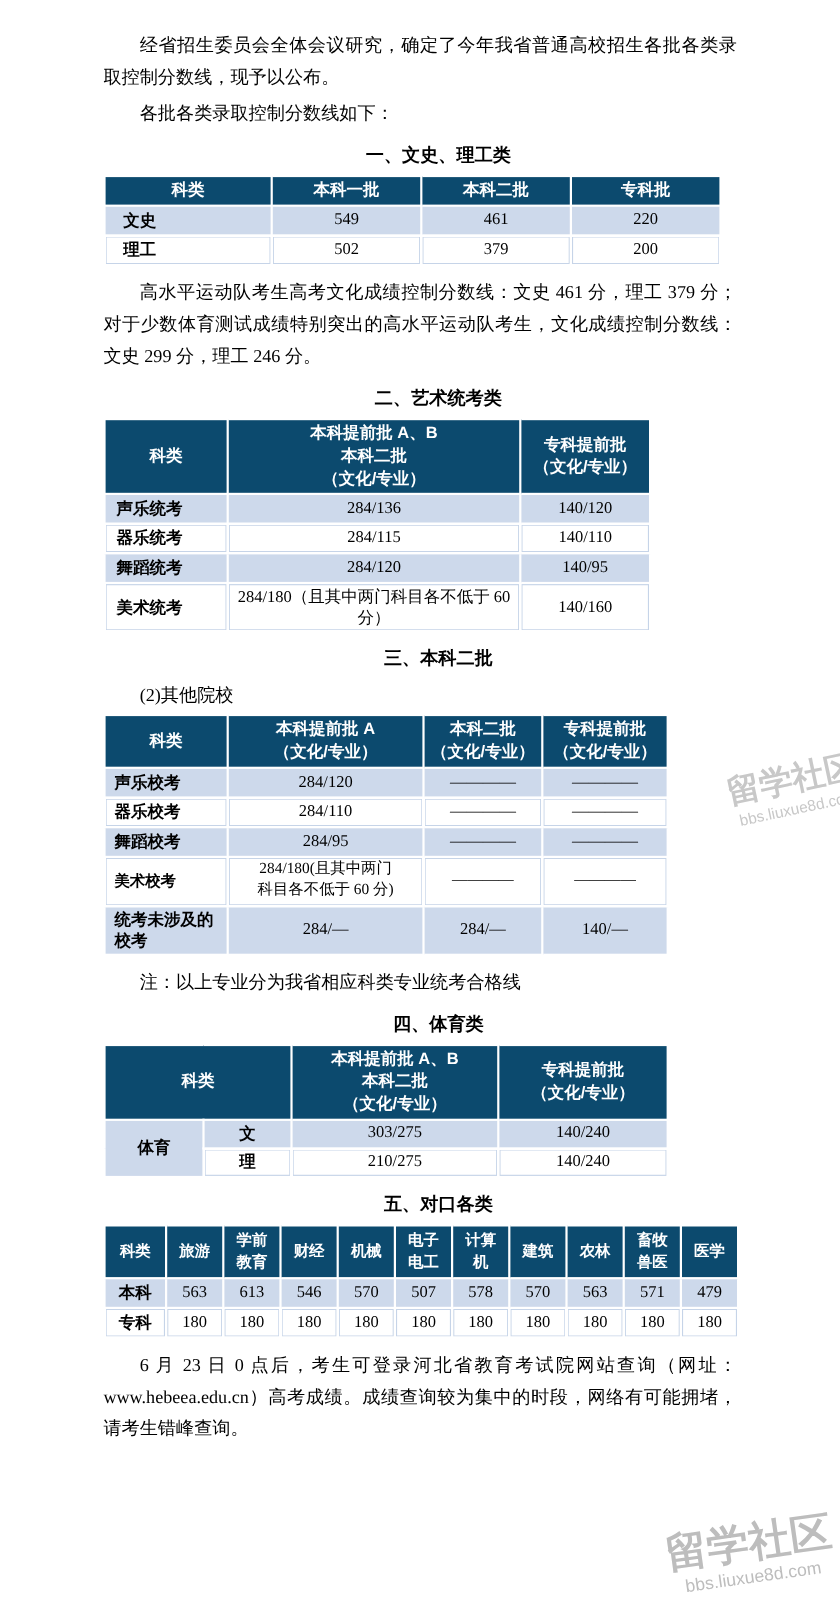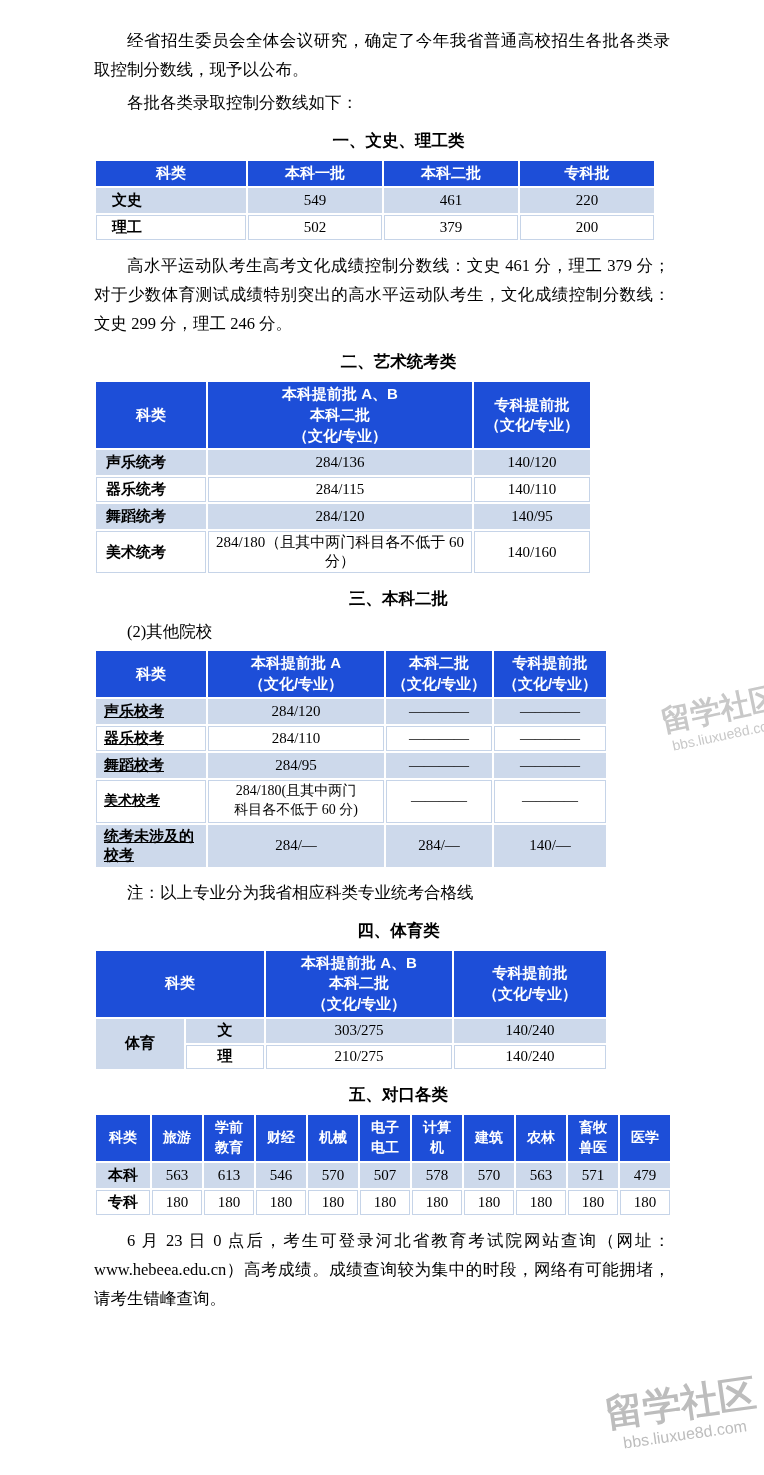--- a/index.html
+++ b/index.html
@@ -9,38 +9,38 @@
 
   .para { font-size:16.5px; line-height:1.76; text-align:justify; }
   .indent { text-indent:2em; }
   .mt { margin-top:4px; }
 
   .sec-title { font-family:"Liberation Sans","DejaVu Sans",sans-serif; font-size:16.5px; font-weight:bold;
                text-indent:2em; margin:13px 0 7px 0;text-align:center; }
 
   table.t { border-collapse:collapse; table-layout:fixed; margin:3px 0 9px 0; font-size:15px; }
   .t th, .t td { border:2px solid #ffffff; text-align:center; vertical-align:middle; padding:2px 4px; height:27px; }
-  .t th { background:#1d4ed8; color:#ffffff; font-weight:bold; white-space:pre-line; line-height:1.38;
+  .t th { background:#0c4a6e; color:#ffffff; font-weight:bold; white-space:pre-line; line-height:1.38;
           font-family:"Liberation Sans","DejaVu Sans",sans-serif; }
   tr.band td, td.bandcell { background:#cdd9eb; }
   tr.plain td { background:#ffffff; box-shadow: inset 0 0 0 1px #c6d4e8; }
   td.bandcell { box-shadow:none !important; }
 
   .lbl   { font-weight:bold; text-align:left !important; padding-left:16px !important; }
   .lbl-c { font-weight:bold; }
   .pre   { white-space:pre-line; line-height:1.35; }
   .fit   { font-size:15px; }
 
   .t1 { width:560px; }
   .t2 { width:496px; }
   .t2 thead th { height:64px; }
   .t2 .lbl { padding-left:10px !important; }
   .t3 { width:512px; }
   .t3 thead th { height:45px; }
-  .t3 .lbl { padding-left:8px !important;text-decoration:underline; }
+  .t3 .lbl { padding-left:8px !important; }
   .t3 tr.tall td { height:45px; font-size:14px; }
   .t4 { width:512px; }
   .t4 thead th { height:64px; }
   .t4 td { height:26px; }
   .t5 { width:576px; }
   .t5 thead th { height:48px; font-size:14px; padding:2px 1px; }
 
   .wm { position:absolute; text-align:center; transform:rotate(-12deg); color:#c8c8c8;
         font-family:"Liberation Sans","DejaVu Sans",sans-serif; line-height:1.15; }
   .wm1 { top:692px; right:-18px; }

